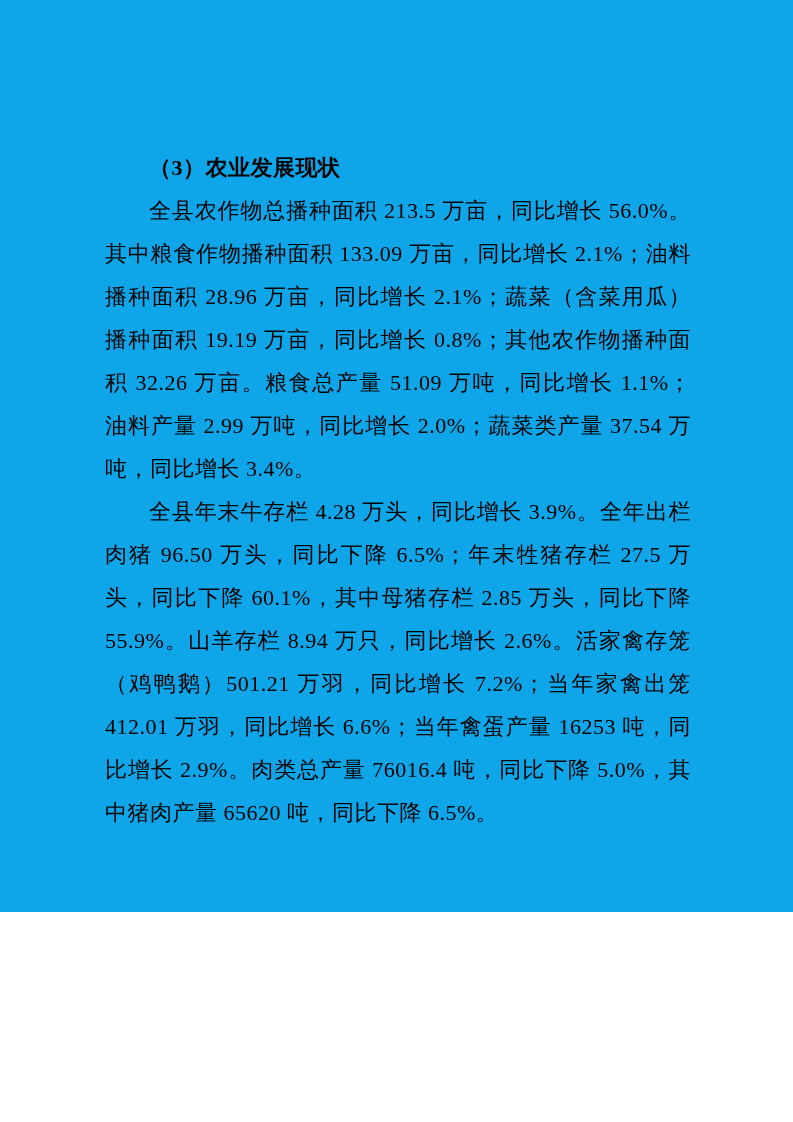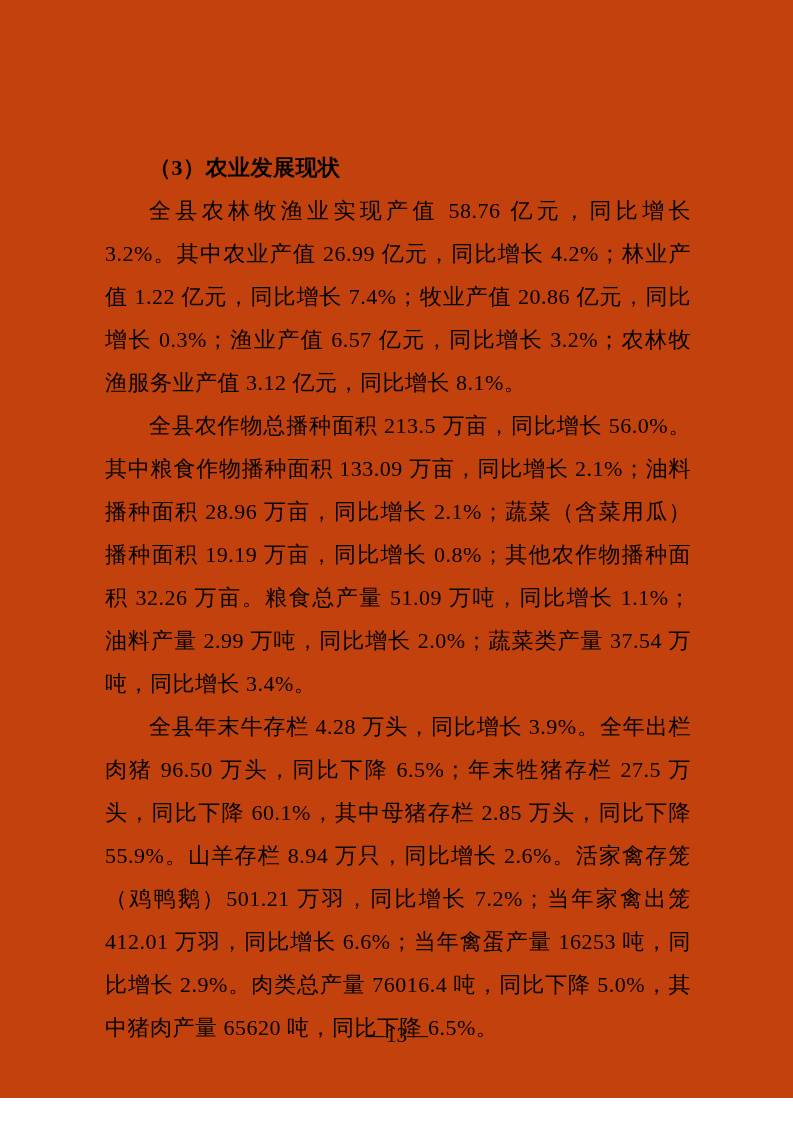--- a/index.html
+++ b/index.html
@@ -2,22 +2,22 @@
 <html><head>
 <meta charset="utf-8">
 <style>
   * { margin: 0; padding: 0; box-sizing: border-box; }
   html, body {
     background: #ffffff;
   }
   .page {
     position: relative;
     width: 793px;
-    height: 1098px;
-    background: #c2410c;
+    height: 912px;
+    background: #0ea5e9;
     color: #000000;
     font-family: "Liberation Serif", "DejaVu Serif", serif;
     overflow: hidden;
   }
   .content {
     position: absolute;
     left: 105px;
     top: 146px;
     width: 586px;
     font-size: 22px;
@@ -46,18 +46,17 @@
     line-height: 30px;
     color: #000000;
   }
 </style>
 </head>
 <body>
 
 <div class="page">
   <div class="content">
     <h2 class="heading">（3）农业发展现状</h2>
-    <p class="para">全县农林牧渔业实现产值 58.76 亿元，同比增长 3.2%。其中农业产值 26.99 亿元，同比增长 4.2%；林业产值 1.22 亿元，同比增长 7.4%；牧业产值 20.86 亿元，同比增长 0.3%；渔业产值 6.57 亿元，同比增长 3.2%；农林牧渔服务业产值 3.12 亿元，同比增长 8.1%。</p>
     <p class="para">全县农作物总播种面积 213.5 万亩，同比增长 56.0%。其中粮食作物播种面积 133.09 万亩，同比增长 2.1%；油料播种面积 28.96 万亩，同比增长 2.1%；蔬菜（含菜用瓜）播种面积 19.19 万亩，同比增长 0.8%；其他农作物播种面积 32.26 万亩。粮食总产量 51.09 万吨，同比增长 1.1%；油料产量 2.99 万吨，同比增长 2.0%；蔬菜类产量 37.54 万吨，同比增长 3.4%。</p>
     <p class="para">全县年末牛存栏 4.28 万头，同比增长 3.9%。全年出栏肉猪 96.50 万头，同比下降 6.5%；年末牲猪存栏 27.5 万头，同比下降 60.1%，其中母猪存栏 2.85 万头，同比下降 55.9%。山羊存栏 8.94 万只，同比增长 2.6%。活家禽存笼（鸡鸭鹅）501.21 万羽，同比增长 7.2%；当年家禽出笼 412.01 万羽，同比增长 6.6%；当年禽蛋产量 16253 吨，同比增长 2.9%。肉类总产量 76016.4 吨，同比下降 5.0%，其中猪肉产量 65620 吨，同比下降 6.5%。</p>
   </div>
   <div class="footer">—13—</div>
 </div>
 
 </body></html>

